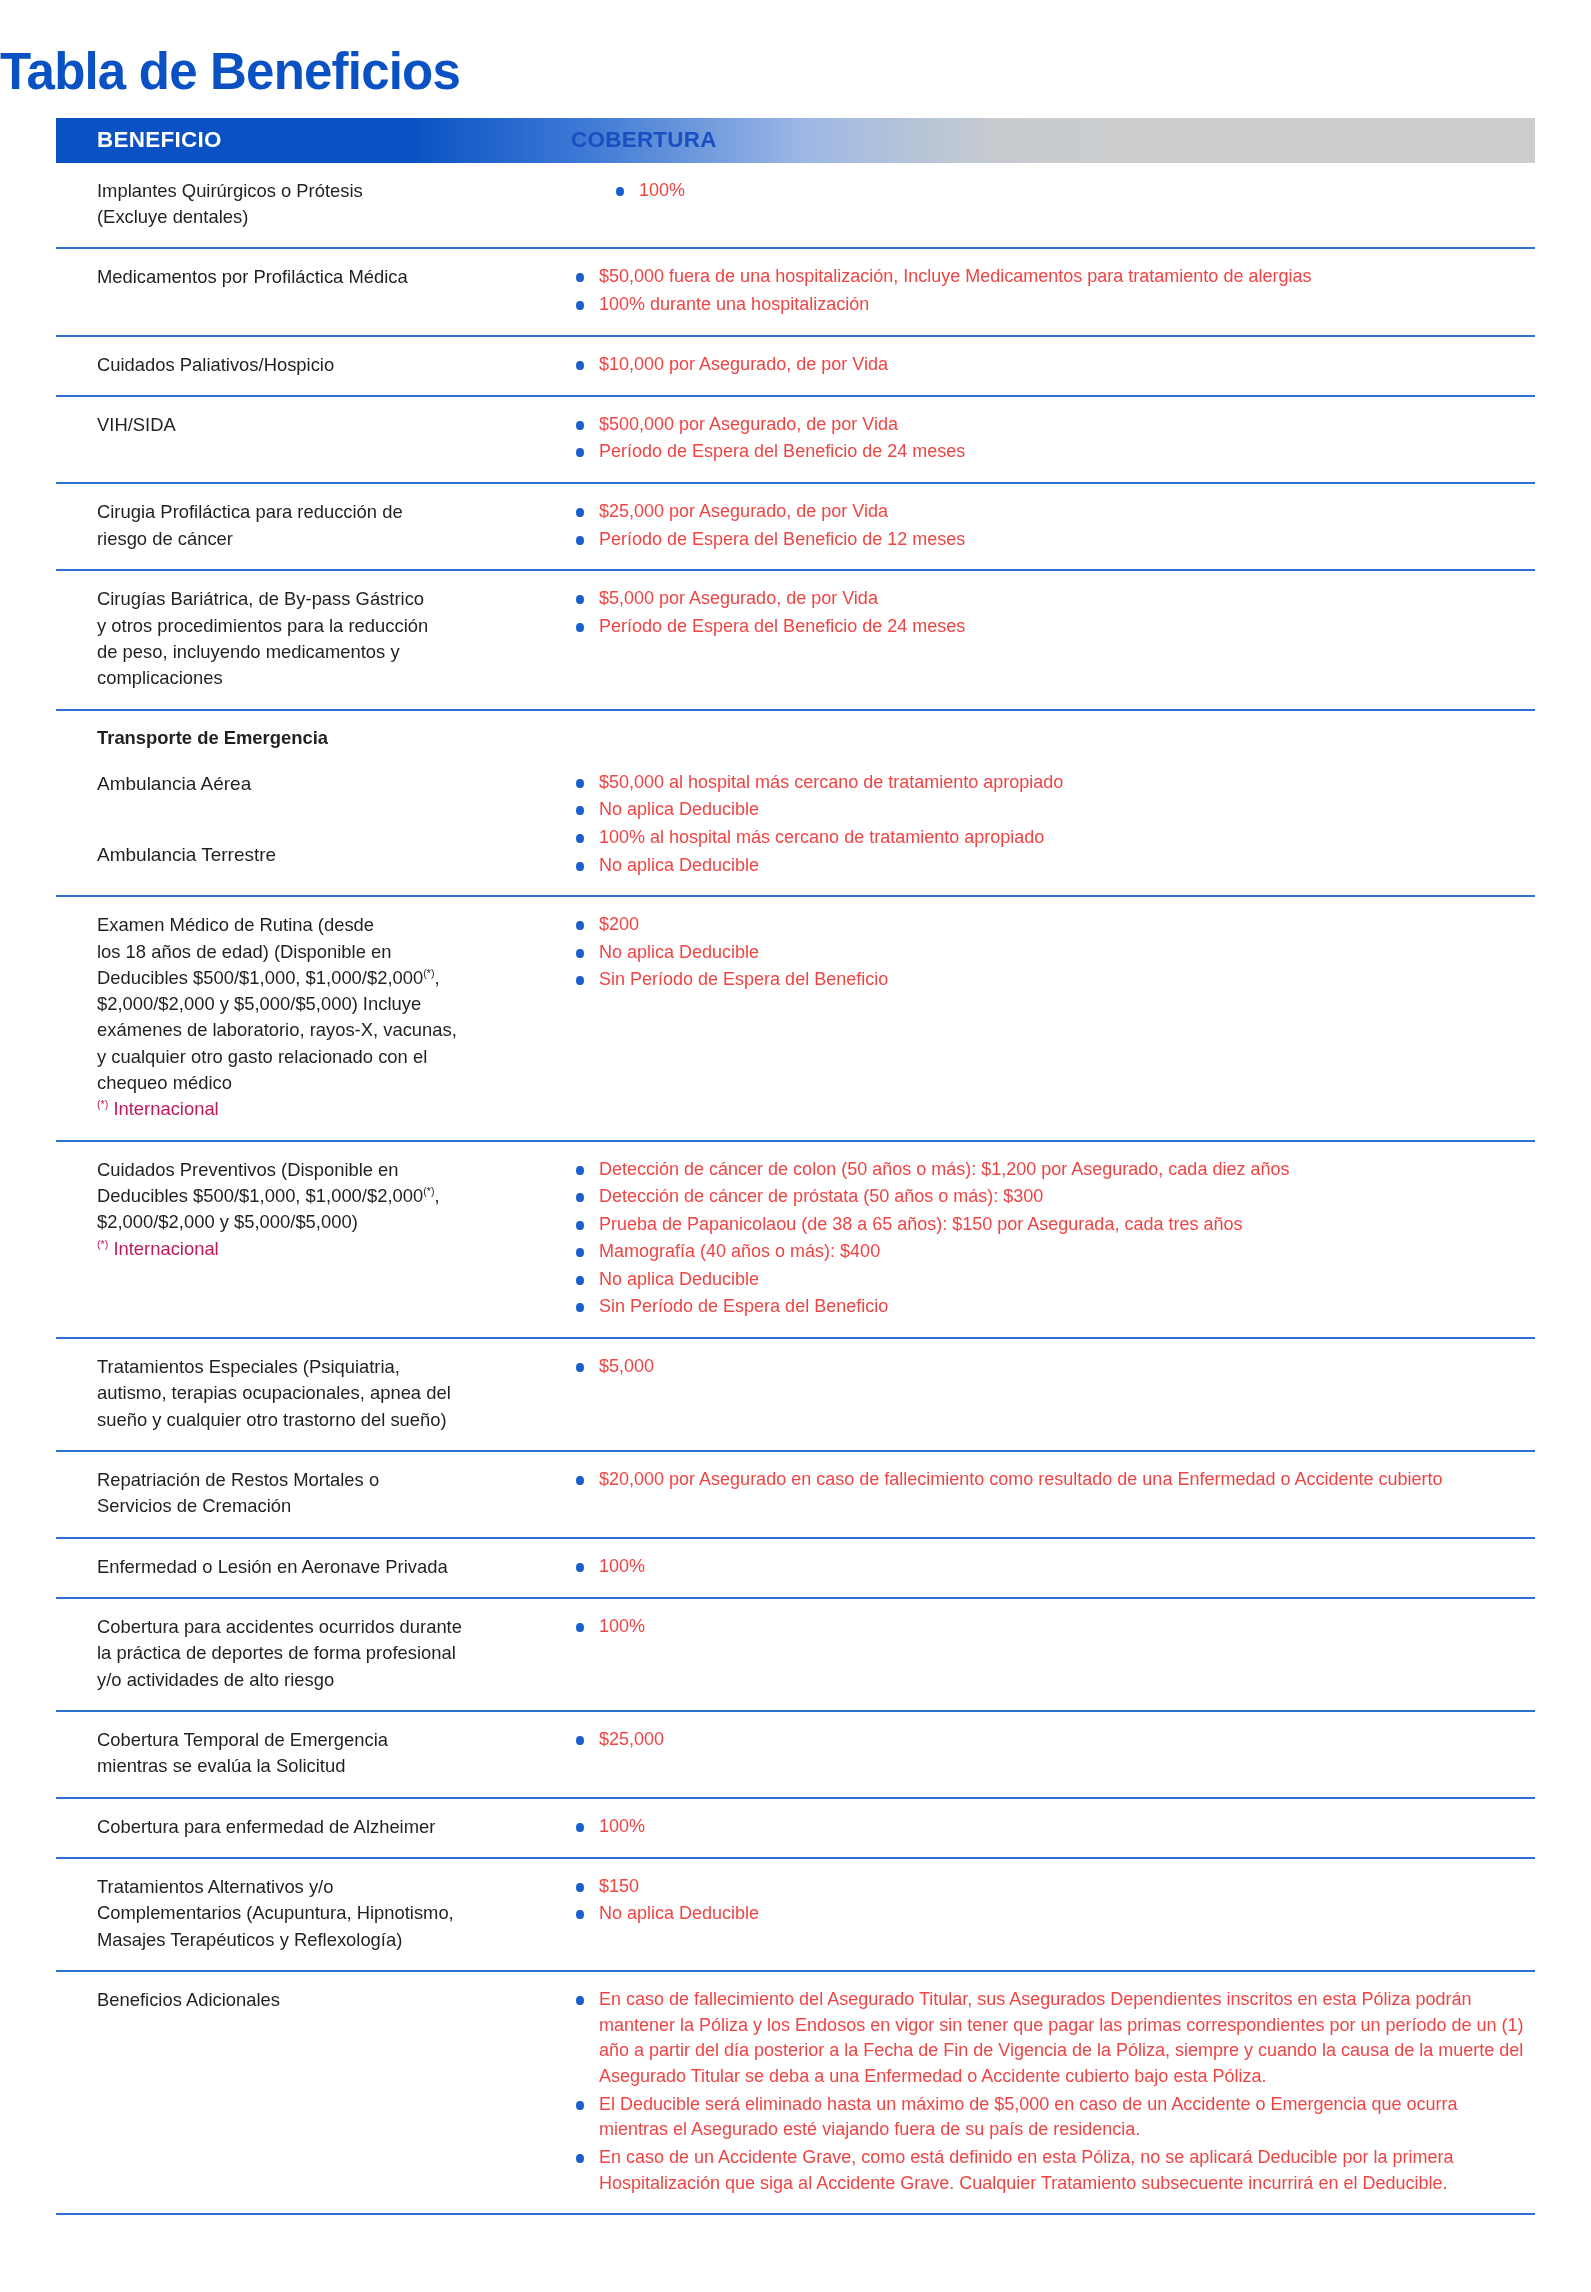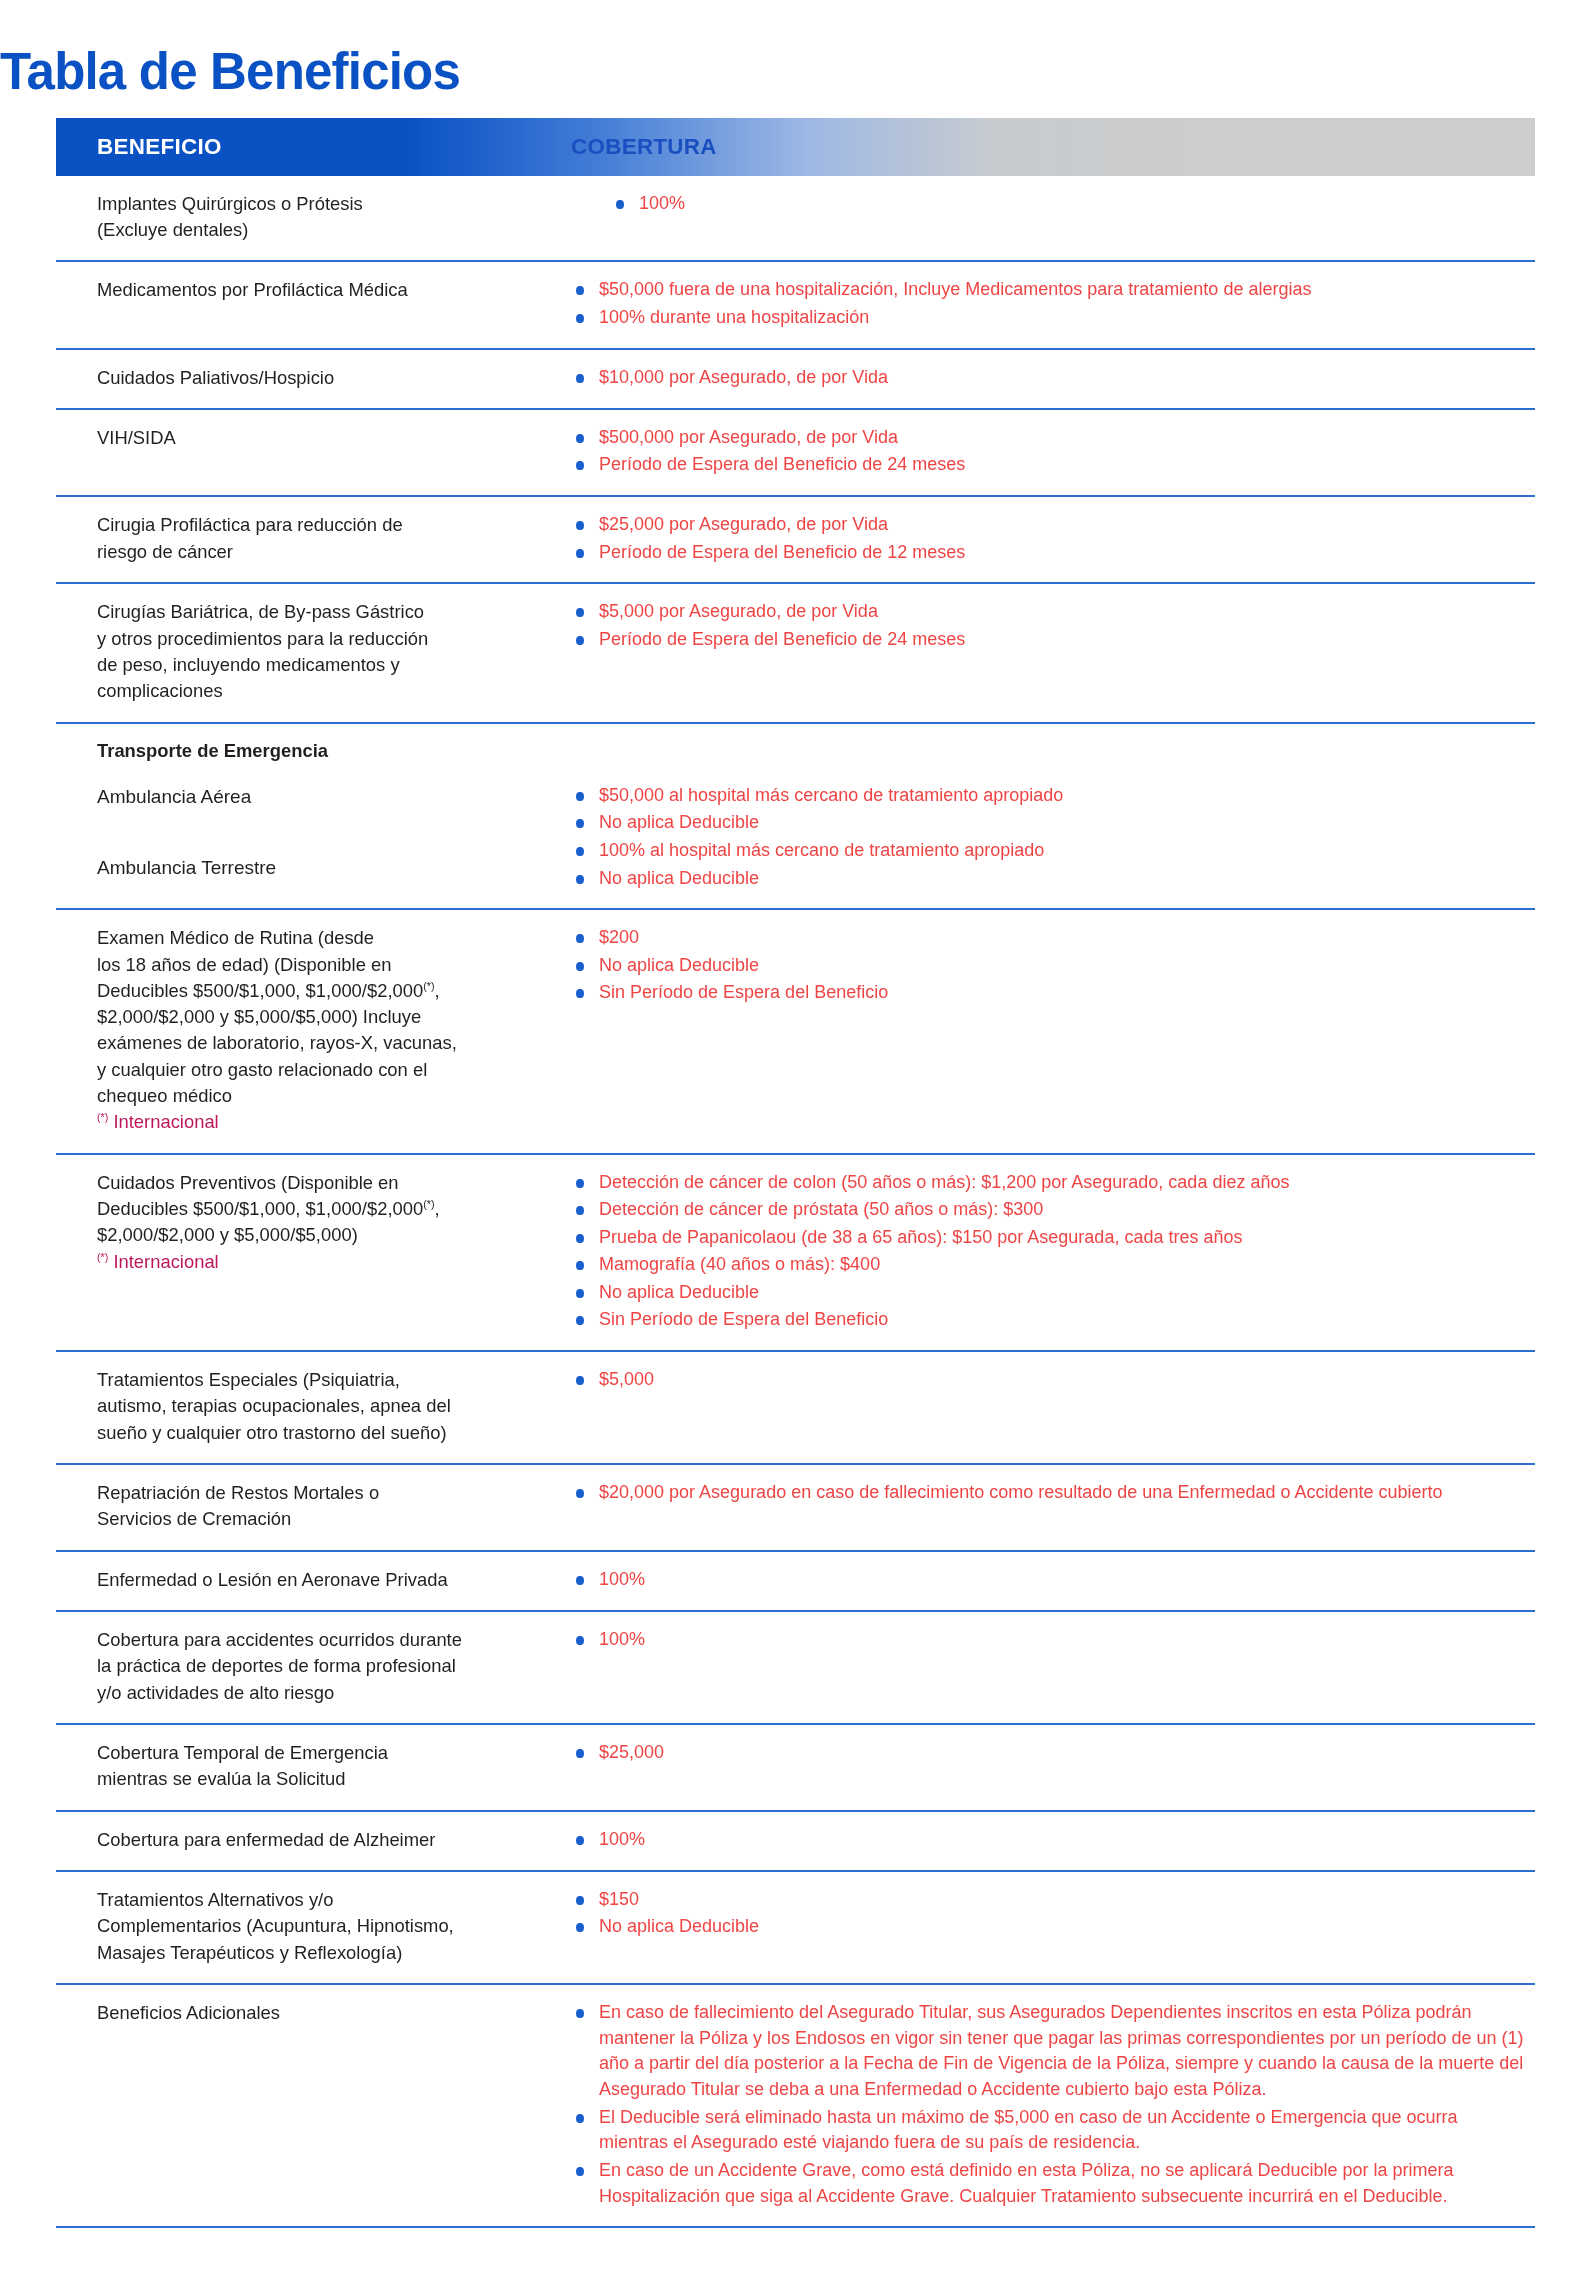--- a/index.html
+++ b/index.html
@@ -36,21 +36,21 @@
     letter-spacing: -0.8px;
     margin: 0;
   }
 
   
   .table-wrap {
     margin: 0 56px 0 56px;
   }
   .table-header {
     position: relative;
-    height: 58px;
+    height: 45px;
     background: linear-gradient(to right,
         #0a52c4 0%,
         #0a52c4 24%,
         #3f7ad6 36%,
         #9fb9e4 51%,
         #c6cbd0 63%,
         #cdcdcd 76%,
         #cdcdcd 100%);
     display: flex;
     align-items: center;

